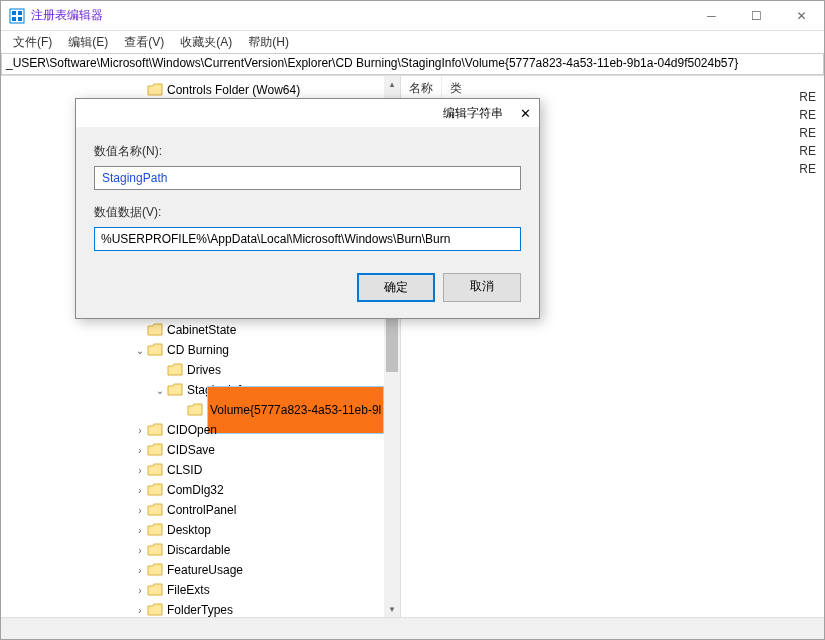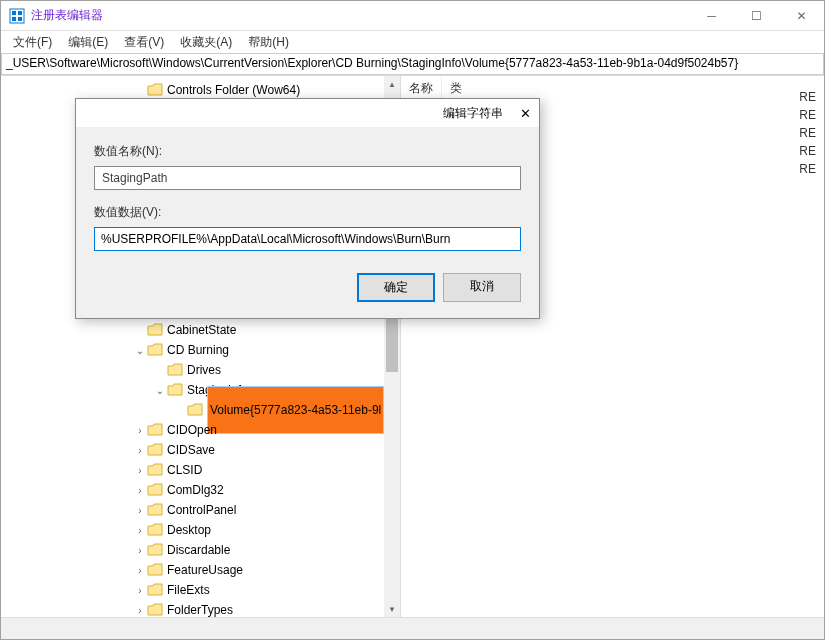--- a/index.html
+++ b/index.html
@@ -41,21 +41,21 @@
 .statusbar { height: 22px; border-top: 1px solid #ddd; background:#f0f0f0; }
 
 
 .dialog { position:absolute; left:75px; top:98px; width:465px; background:#f0f0f0; border:1px solid #888; box-shadow: 3px 3px 12px rgba(0,0,0,0.25); }
 .dialog .dtitle { height:28px; background:#fff; display:flex; align-items:center; padding:0 8px; }
 .dialog .dtitle .t { flex:1;text-align:right; }
 .dialog .dtitle .x { width:28px; text-align:right; font-size:13px; }
 .dialog .dbody { padding: 16px 18px 8px 18px; }
 .dialog label { display:block; margin-bottom:6px; color:#333; }
 .dialog .field { width:100%; border:1px solid #888; background:#fff; padding:4px 6px; font-size:12px; }
-.dialog .field.ro { background:#fff; color:#404040;padding-left:7px; }
+.dialog .field.ro { background:#fff; color:#1d4ed8;padding-left:7px; }
 .dialog .field.edit { border:1px solid #0078d7; outline:none; }
 .dialog .gap { height:14px; }
 .dialog .btns { display:flex; justify-content:flex-end; gap:8px; padding: 14px 18px 16px 18px; }
 .dialog .btn { min-width:78px; padding:4px 0; text-align:center; background:#e1e1e1; border:1px solid #adadad; }
 .dialog .btn.primary { border:2px solid #0078d7; background:#e1e1e1; }
 
 
 .fld svg { width:16px; height:14px; display:block; }
 </style>
 </head>

